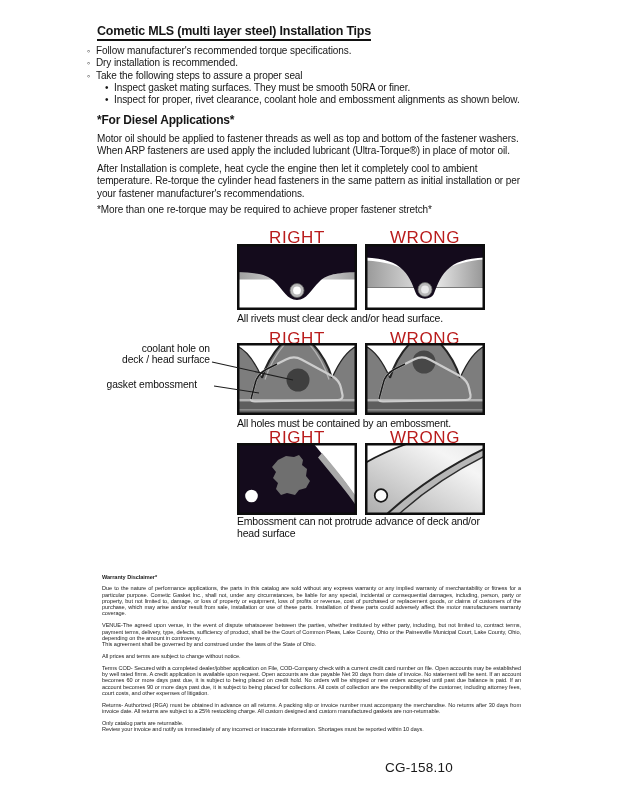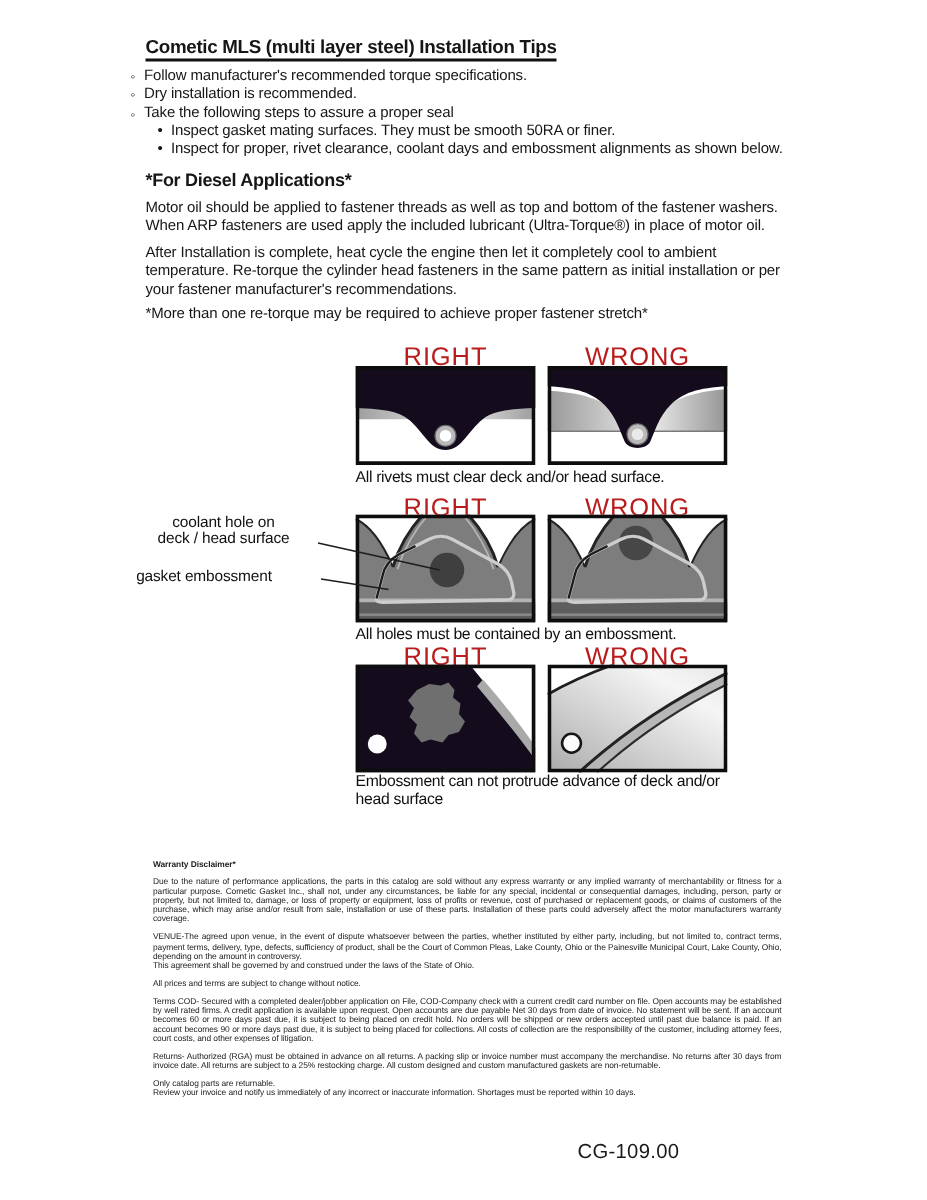--- a/index.html
+++ b/index.html
@@ -22,21 +22,21 @@
   .p1{top:133px;} .p2{top:163px;} .p3{top:204px;}
 
   .dg-label{position:absolute;width:120px;text-align:center;font-size:17px;letter-spacing:0.6px;color:#b91c1c;}
   .lcol1{left:237px;} .lcol2{left:365px;}
   .lrow1{top:228px;} .lrow2{top:329px;} .lrow3{top:428px;}
   .panel{position:absolute;display:block;}
   .prow1{top:244px;} .prow2{top:343px;} .prow3{top:443px;}
   .caption{position:absolute;left:237px;font-size:10.5px;letter-spacing:-0.2px;line-height:11.5px;color:#101010;}
   .cap1{top:313px;} .cap2{top:418px;} .cap3{top:516px;width:250px;}
 
-  .ann{position:absolute;font-size:10.3px;letter-spacing:-0.1px;text-align:center;line-height:11.3px;color:#101010;}
+  .ann{position:absolute;font-size:10.3px;letter-spacing:-0.1px;text-align:right;line-height:11.3px;color:#101010;}
   .ann-hole{left:88px;top:343px;width:122px;}
   .ann-emb{left:75px;top:379px;width:122px;}
   .pointer-overlay{position:absolute;left:0;top:330px;pointer-events:none;}
 
   .warranty{position:absolute;left:102px;top:574px;width:419px;font-size:5.6px;line-height:6.3px;letter-spacing:-0.05px;color:#222;}
   .warranty .wh{font-weight:bold;margin:0 0 5px 0;}
   .warranty p{margin:0 0 5.5px 0;text-align:justify;}
   .warranty p.tight{margin:0;}
   .warranty p.left{text-align:left;}
   .footer-code{position:absolute;left:385px;top:760px;font-size:13.5px;letter-spacing:0.2px;color:#1a1a1a;}
@@ -46,21 +46,21 @@
 
 <div class="page">
 
   <div class="title">Cometic MLS (multi layer steel) Installation Tips</div>
 
   <div class="tips">
     <div class="tip">Follow manufacturer's recommended torque specifications.</div>
     <div class="tip">Dry installation is recommended.</div>
     <div class="tip">Take the following steps to assure a proper seal</div>
     <div class="tip-sub">Inspect gasket mating surfaces.  They must be smooth 50RA or finer.</div>
-    <div class="tip-sub">Inspect for proper, rivet clearance, coolant days and embossment alignments as shown below.</div>
+    <div class="tip-sub">Inspect for proper, rivet clearance, coolant hole and embossment alignments as shown below.</div>
   </div>
 
   <div class="diesel-heading">*For Diesel Applications*</div>
   <div class="para p1">Motor oil should be applied to fastener threads as well as top and bottom of the fastener washers. When ARP fasteners are used apply the included lubricant (Ultra-Torque®) in place of motor oil.</div>
   <div class="para p2">After Installation is complete, heat cycle the engine then let it completely cool to ambient temperature. Re-torque the cylinder head fasteners in the same pattern as initial installation or per your fastener manufacturer's recommendations.</div>
   <div class="para p3">*More than one re-torque may be required to achieve proper fastener stretch*</div>
 
   <div class="dg-label lcol1 lrow1">RIGHT</div>
   <div class="dg-label lcol2 lrow1">WRONG</div>
 
@@ -195,15 +195,15 @@
     <p>Due to the nature of performance applications, the parts in this catalog are sold without any express warranty or any implied warranty of merchantability or fitness for a particular purpose.  Cometic Gasket Inc., shall not, under any circumstances, be liable for any special, incidental or consequential damages, including, person, party or property, but not limited to, damage, or loss of property or equipment, loss of profits or revenue, cost of purchased or replacement goods, or claims of customers of the purchase, which may arise and/or result from sale, installation or use of these parts.  Installation of these parts could adversely affect the motor manufacturers warranty coverage.</p>
     <p class="tight">VENUE-The agreed upon venue, in the event of dispute whatsoever between the parties, whether instituted by either party, including, but not limited to, contract terms, payment terms, delivery, type, defects, sufficiency of product, shall be the Court of Common Pleas, Lake County, Ohio or the Painesville Municipal Court, Lake County, Ohio, depending on the amount in controversy.</p>
     <p class="left">This agreement shall be governed by and construed under the laws of the State of Ohio.</p>
     <p class="left">All prices and terms are subject to change without notice.</p>
     <p>Terms COD- Secured with a completed dealer/jobber application on File, COD-Company check with a current credit card number on file.  Open accounts may be established by well rated firms.  A credit application is available upon request.  Open accounts are due payable Net 30 days from date of invoice.  No statement will be sent.  If an account becomes 60 or more days past due, it is subject to being placed on credit hold.  No orders will be shipped or new orders accepted until past due balance is paid.  If an account becomes 90 or more days past due, it is subject to being placed for collections.  All costs of collection are the responsibility of the customer, including attorney fees, court costs, and other expenses of litigation.</p>
     <p>Returns- Authorized (RGA) must be obtained in advance on all returns.  A packing slip or invoice number must accompany the merchandise.  No returns after 30 days from invoice date.  All returns are subject to a 25% restocking charge.  All custom designed and custom manufactured gaskets are non-returnable.</p>
     <p class="tight left">Only catalog parts are returnable.</p>
     <p class="left">Review your invoice and notify us immediately of any incorrect or inaccurate information.  Shortages must be reported within 10 days.</p>
   </div>
 
-  <div class="footer-code">CG-109.00</div>
+  <div class="footer-code">CG-158.10</div>
 
 </div>
 
 </body></html>

